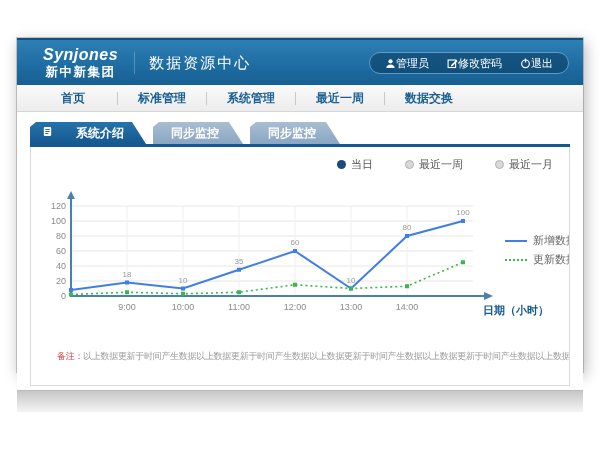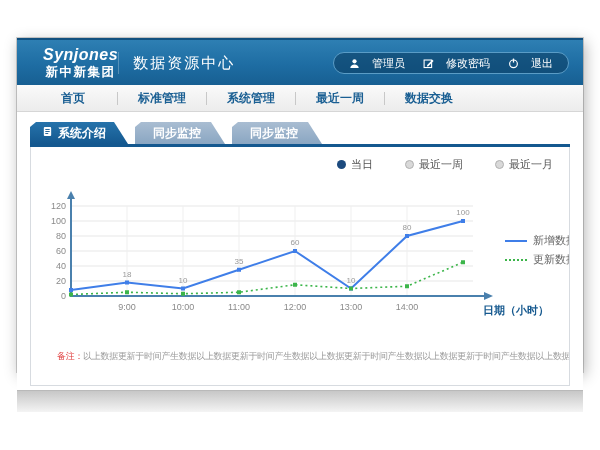--- a/index.html
+++ b/index.html
@@ -9,41 +9,41 @@
   .window { position:absolute; left:17px; top:38px; width:566px; height:334px;
     background:#0369a1; box-shadow:2px 4px 14px rgba(0,0,0,.30), 0 0 0 1px #d2d2d2; }
 
   
   .header { position:relative; height:47px;
     background:linear-gradient(180deg,#2e7fb3 0%, #1e6da3 55%, #175f92 100%);
     border-top:2px solid #11507f; display:flex; align-items:center; }
   .logo { margin-left:26px; text-align:center; line-height:1.15; color:#fff; }
   .logo-script { font-style:italic; font-weight:700; font-size:16px; letter-spacing:.5px; }
   .logo-sub { font-weight:700; font-size:12.5px; letter-spacing:1.5px; }
-  .app-title { color:#fff; font-size:15px; letter-spacing:2px; margin-left:0;
+  .app-title { color:#fff; font-size:15px; letter-spacing:2px; margin-left:16px;
     padding-left:14px; border-left:1px solid rgba(255,255,255,.25); height:22px; line-height:22px; }
   .user-pill { position:absolute; right:14px; top:12px; height:22px;
     background:rgba(9,58,94,.55); border:1px solid #5a9cc6; border-radius:11px;
     display:flex; align-items:center; padding:0 6px; color:#fff; font-size:11px; }
-  .user-item { display:flex; align-items:center; gap:12px; padding:0 9px; cursor:pointer; white-space:nowrap;text-align:center; }
+  .user-item { display:flex; align-items:center; gap:0; padding:0 9px; cursor:pointer; white-space:nowrap;text-align:center; }
   .user-item svg { display:block; }
 
   
   .nav { height:27px; background:linear-gradient(#fafafa,#ececec);
     border-bottom:1px solid #d6d6d6; display:flex; align-items:center; padding-left:12px; }
   .nav-item { width:88px; text-align:center; font-size:12px; font-weight:700;
     color:#1a5f93; cursor:pointer; }
   .nav-sep { width:1px; height:13px; background:#c8c8c8; }
 
   
   .content { position:relative; height:278px; background:#fff; }
 
   .tabs { position:absolute; left:13px; top:10px; display:flex; z-index:2; }
   .tab { height:22px; line-height:22px; font-size:12px; font-weight:700; color:#fff;
-    display:flex; align-items:center; gap:5px; padding:0 22px 0 12px; cursor:pointer;
+    display:flex; align-items:center; gap:23px; padding:0 22px 0 12px; cursor:pointer;
     clip-path:polygon(0 100%, 0 5px, 6px 0, calc(100% - 14px) 0, 100% 100%); }
   .tab.active { background:linear-gradient(#2673ab,#14588f); }
   .tab.inactive { background:linear-gradient(#a9bdd2,#8aa6c2); margin-left:7px; padding:0 24px 0 18px; }
   .tab-underline { position:absolute; left:13px; right:13px; top:32px; height:3px; background:#14588f; }
 
   .panel { position:absolute; left:13px; right:13px; top:35px; height:239px;
     background:#fff; border:1px solid #d7dbe0; border-top:none; overflow:hidden; }
 
   .radio-row { position:absolute; right:16px; top:10px; display:flex; gap:32px;
     align-items:center; font-size:11px; color:#555; }

